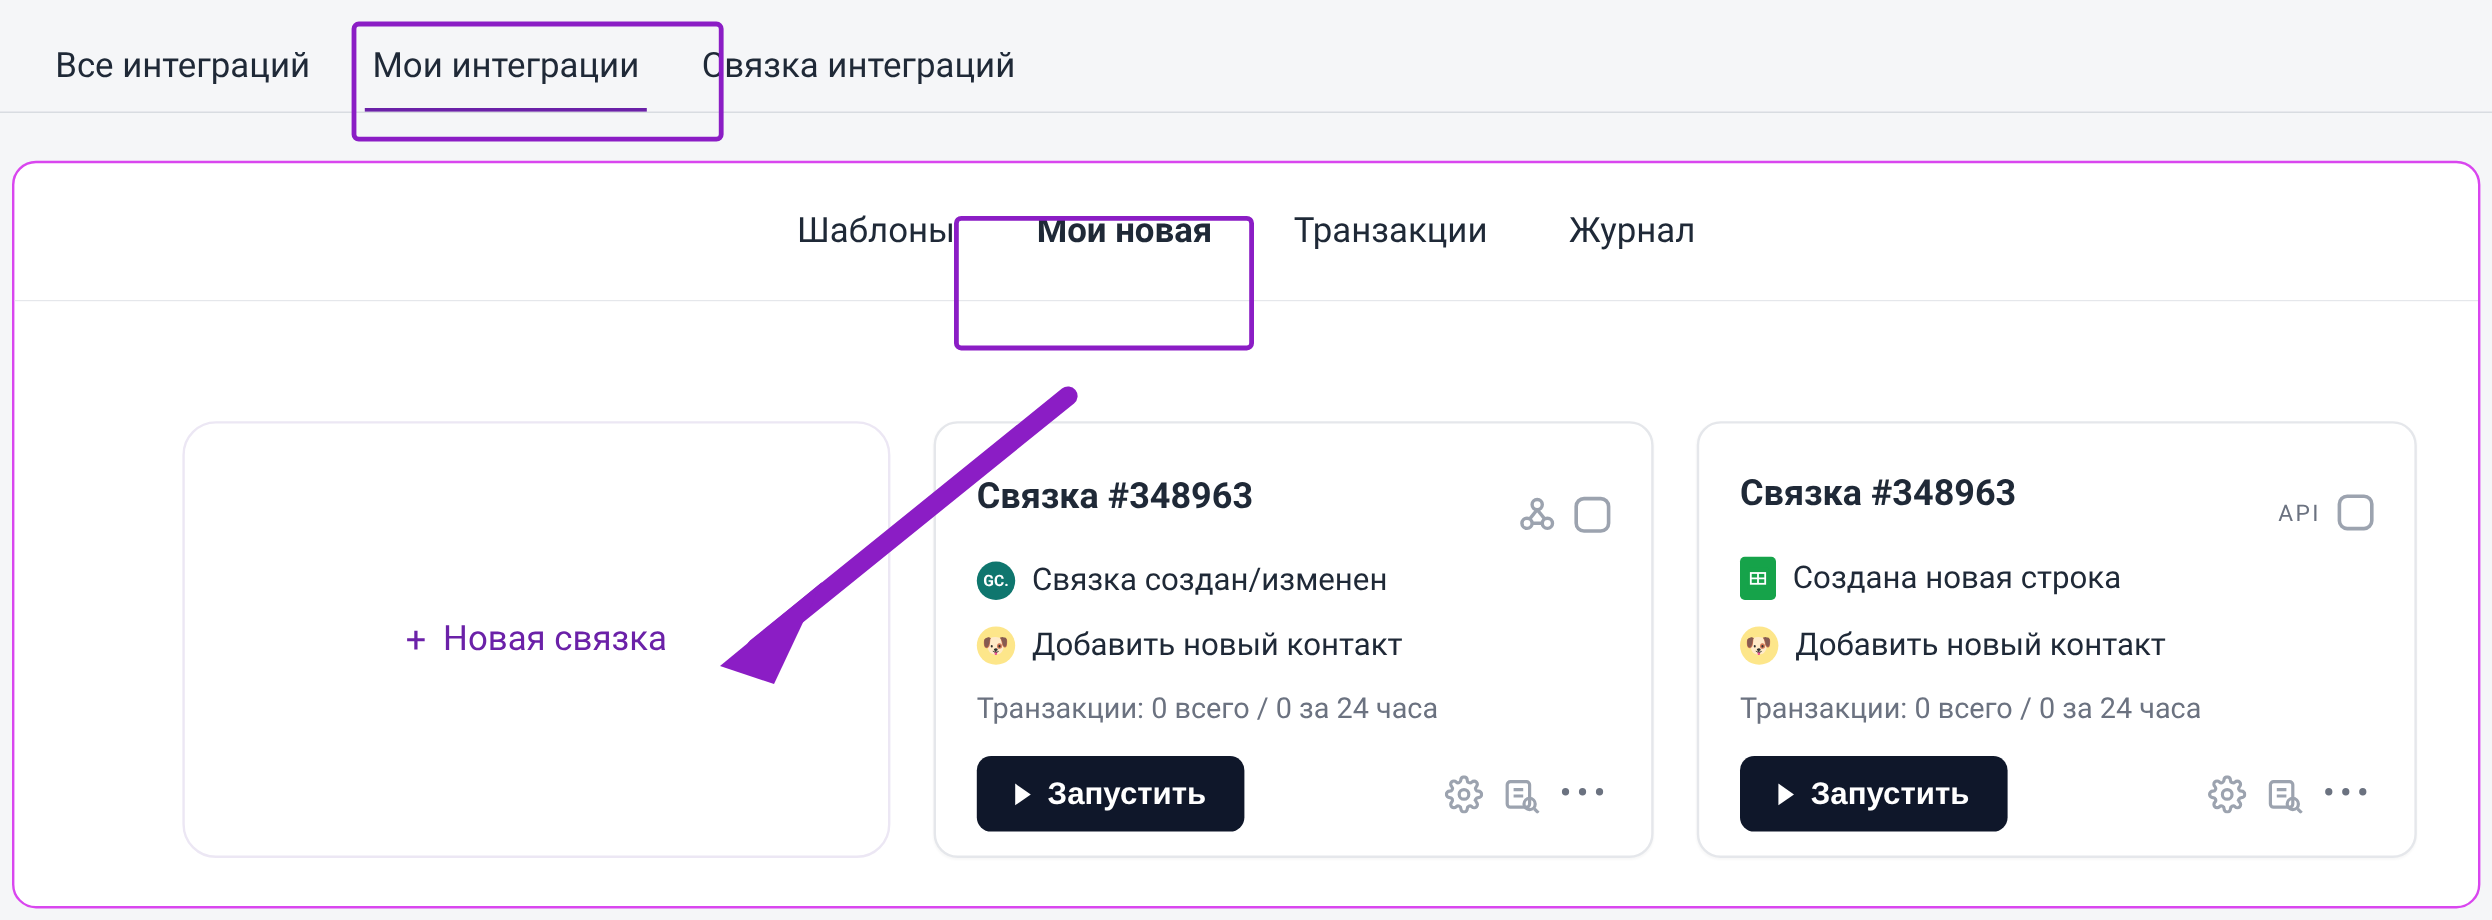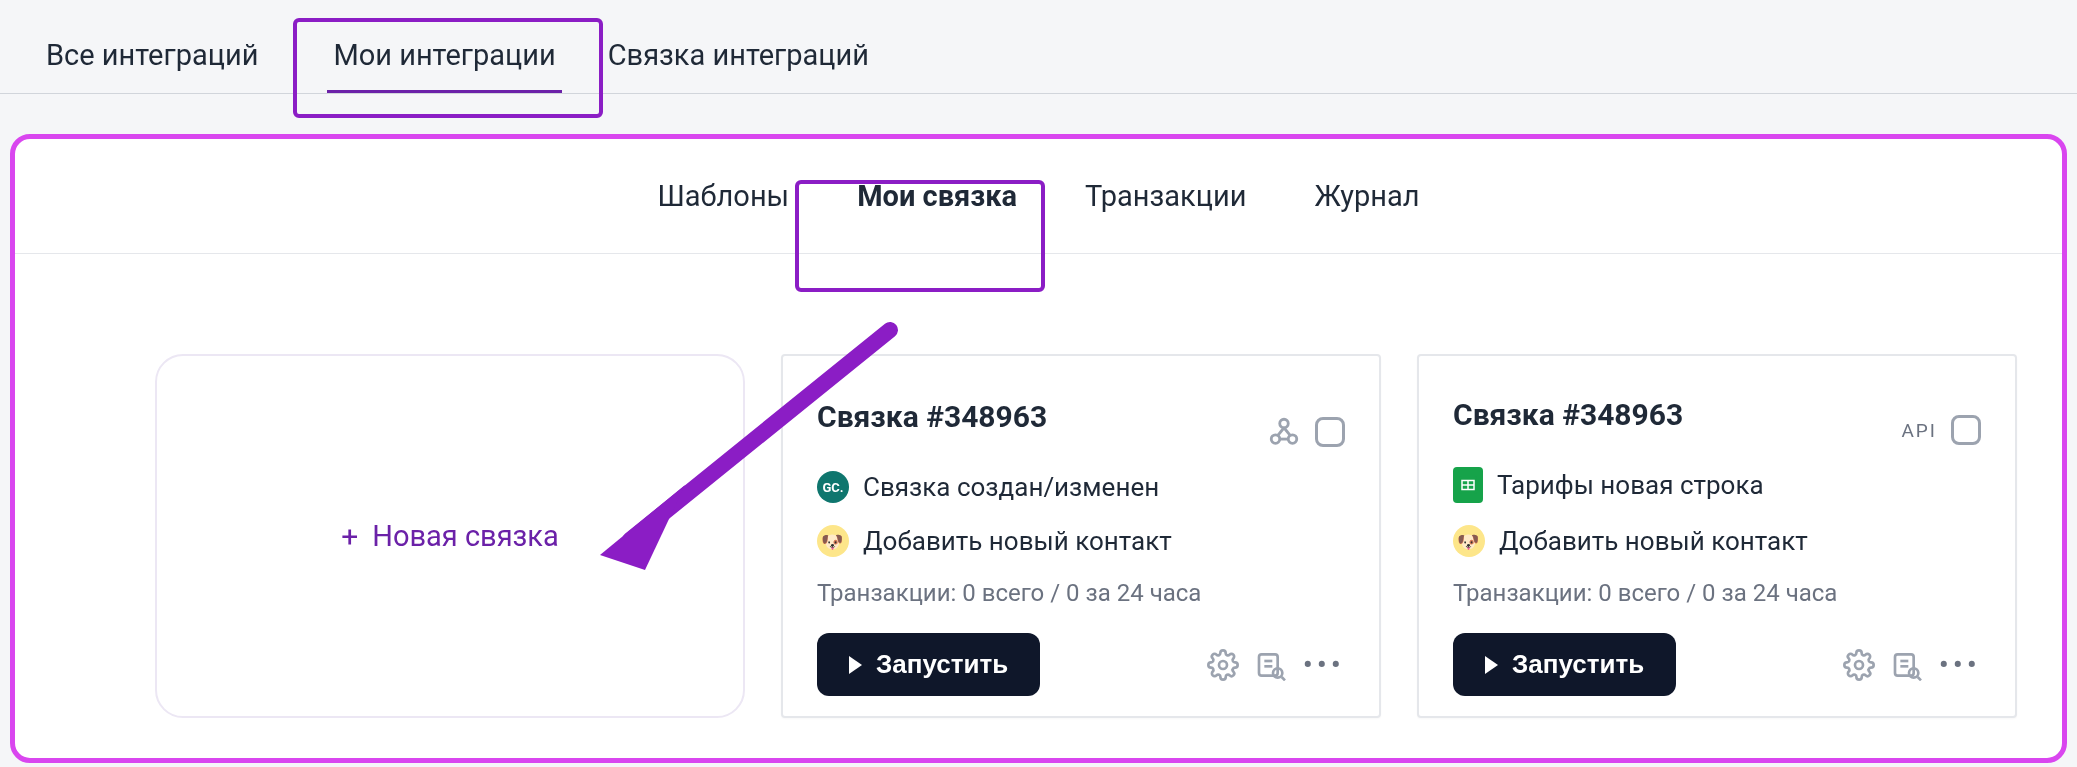--- a/index.html
+++ b/index.html
@@ -19,21 +19,21 @@
       padding: 20px 40px 0 40px;
       border-bottom: 1px solid #d1d5db;
       font-size: 29px;
       color: #1f2937;
     }
     .top-tab {
       padding: 18px 6px;
       cursor: pointer;
       white-space: nowrap;
     }
-    .top-tab.active { border-bottom: 3px solid #6b21a8; margin-left: 23px; }
+    .top-tab.active { border-bottom: 3px solid #6b21a8; }
 
     
     .annot-box-1 {
       position: absolute;
       left: 293px; top: 18px;
       width: 310px; height: 100px;
       border: 4px solid #8b1dc5;
       border-radius: 6px;
       pointer-events: none;
       z-index: 3;
@@ -44,21 +44,21 @@
       width: 250px; height: 112px;
       border: 4px solid #8b1dc5;
       border-radius: 6px;
       pointer-events: none;
       z-index: 3;
     }
 
     .panel {
       margin: 40px 10px 0 10px;
       background: #fff;
-      border: 5px solid #d946ef;
+      border: 2px solid #d946ef;
       border-radius: 20px;
       overflow: hidden;
     }
 
     .inner-tabs {
       display: flex;
       justify-content: center;
       gap: 68px;
       padding: 40px 0;
       font-size: 29px;
@@ -71,21 +71,21 @@
     .cards-row {
       display: flex;
       gap: 36px;
       padding: 100px 140px 40px 140px;
     }
 
     .card {
       flex: 0 0 600px;
       background: #fff;
       border: 2px solid #e5e7eb;
-      border-radius: 4px;
+      border-radius: 20px;
       padding: 28px 34px 20px 34px;
       box-shadow: 0 1px 2px rgba(0,0,0,0.03);
       position: relative;
     }
 
     .new-card {
       flex: 0 0 590px;
       border: 2px solid #ece7f4;
       border-radius: 28px;
       display: flex;
@@ -184,21 +184,21 @@
     </marker>
   </defs>
   <line x1="300" y1="10" x2="40" y2="220" stroke="#8b1dc5" stroke-width="16" stroke-linecap="round"></line>
   <polygon points="10,235 95,165 55,250" fill="#8b1dc5"></polygon>
 </svg>
 
 <div class="panel">
 
   <div class="inner-tabs">
     <div class="inner-tab">Шаблоны</div>
-    <div class="inner-tab active">Мои связка</div>
+    <div class="inner-tab active">Мои новая</div>
     <div class="inner-tab">Транзакции</div>
     <div class="inner-tab">Журнал</div>
   </div>
 
   <div class="cards-row">
 
     <div class="new-card">
       <span class="plus">+</span>
       <span>Новая связка</span>
     </div>
@@ -264,21 +264,21 @@
       </div>
       <div class="step">
         <span class="step-icon ic-sheet">
           <svg viewBox="0 0 24 24" width="18" height="18">
               <rect x="0" y="0" width="24" height="24" fill="#16a34a" rx="3"></rect>
               <rect x="4" y="6" width="16" height="12" fill="none" stroke="#fff" stroke-width="2"></rect>
               <line x1="12" y1="6" x2="12" y2="18" stroke="#fff" stroke-width="2"></line>
               <line x1="4" y1="12" x2="20" y2="12" stroke="#fff" stroke-width="2"></line>
             </svg>
         </span>
-        <span>Тарифы новая строка</span>
+        <span>Создана новая строка</span>
       </div>
       <div class="step">
         <span class="step-icon ic-dog">🐶</span>
         <span>Добавить новый контакт</span>
       </div>
       <div class="transactions">Транзакции: 0 всего / 0 за 24 часа</div>
       <div class="card-actions">
         <button class="run-btn">
           <span class="tri"></span>
           <span>Запустить</span>

